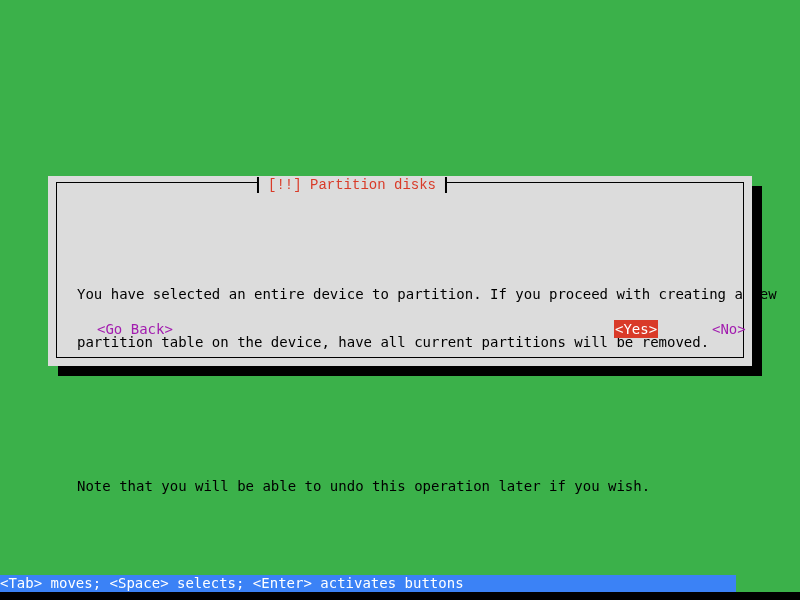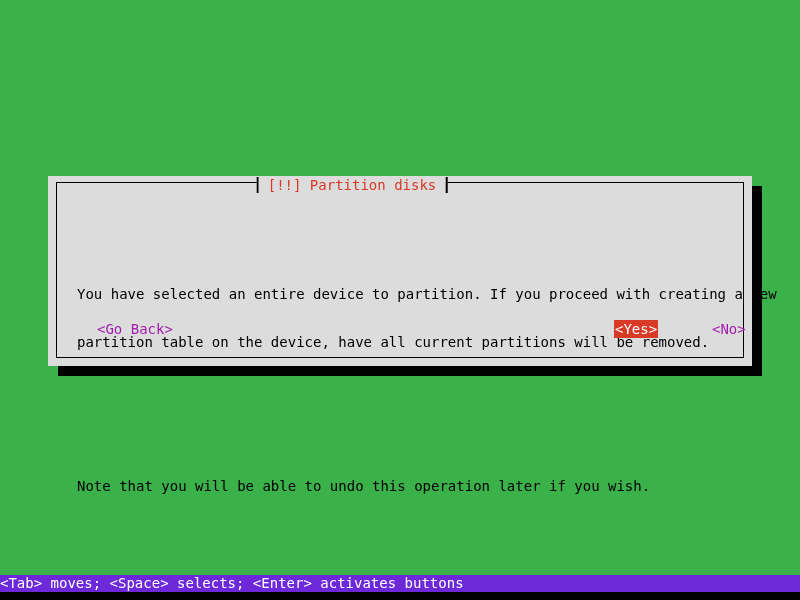--- a/index.html
+++ b/index.html
@@ -33,23 +33,23 @@
     width: 800px;
     height: 8px;
     background: #000000;
   }
 
   
   #status-bar {
     position: absolute;
     left: 0;
     top: 575px;
-    width: 800px;
+    width: 736px;
     height: 17px;
-    background: #6d28d9;
+    background: #3b82f6;
     color: #ffffff;
     font-size: 14px;
     line-height: 17px;
     letter-spacing: 0px;
     white-space: pre;
   }
 
   
   #dialog-shadow {
     position: absolute;
@@ -83,20 +83,21 @@
   }
 
   
   #title-band {
     position: absolute;
     left: 8px;
     top: 176px;
     width: 688px;
     height: 18px;
     pointer-events: none;
+    font-family: Liberation Mono, monospace;
   }
   #title-wrap {
     position: absolute;
     left: 50%;
     top: 0;
     transform: translateX(-50%);
     height: 18px;
     display: flex;
     align-items: center;
     background: #dcdcdc;

